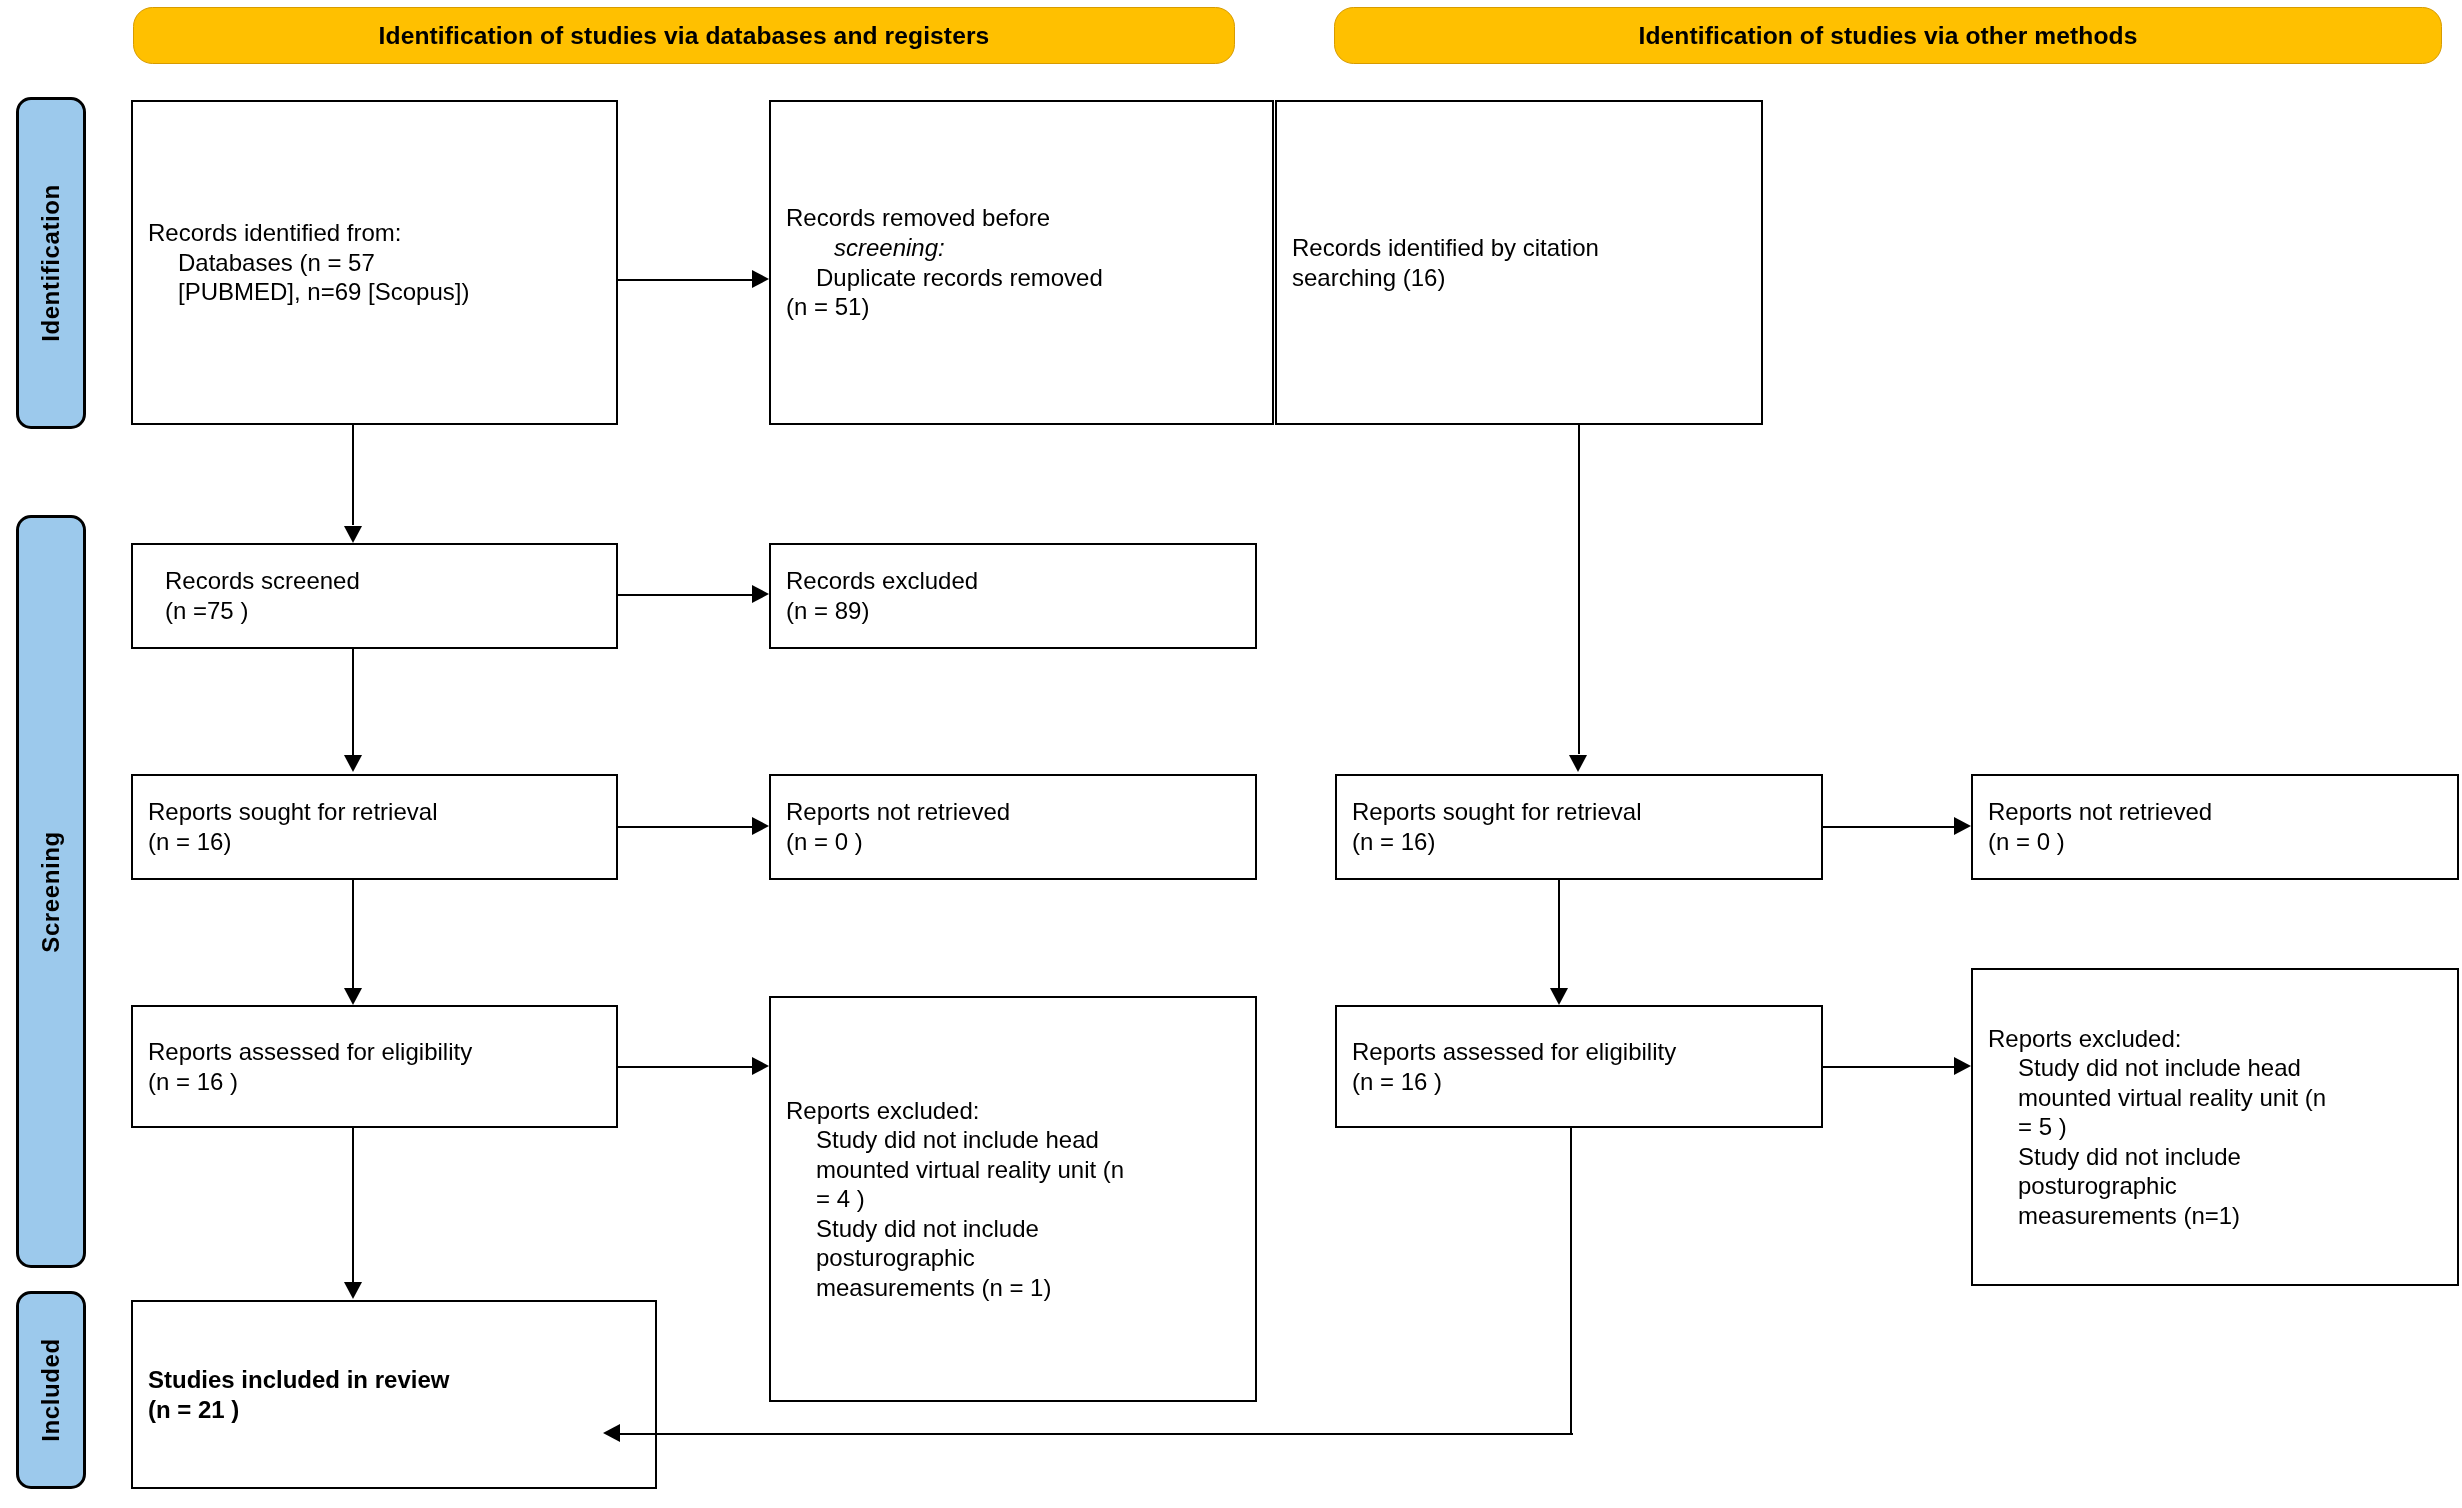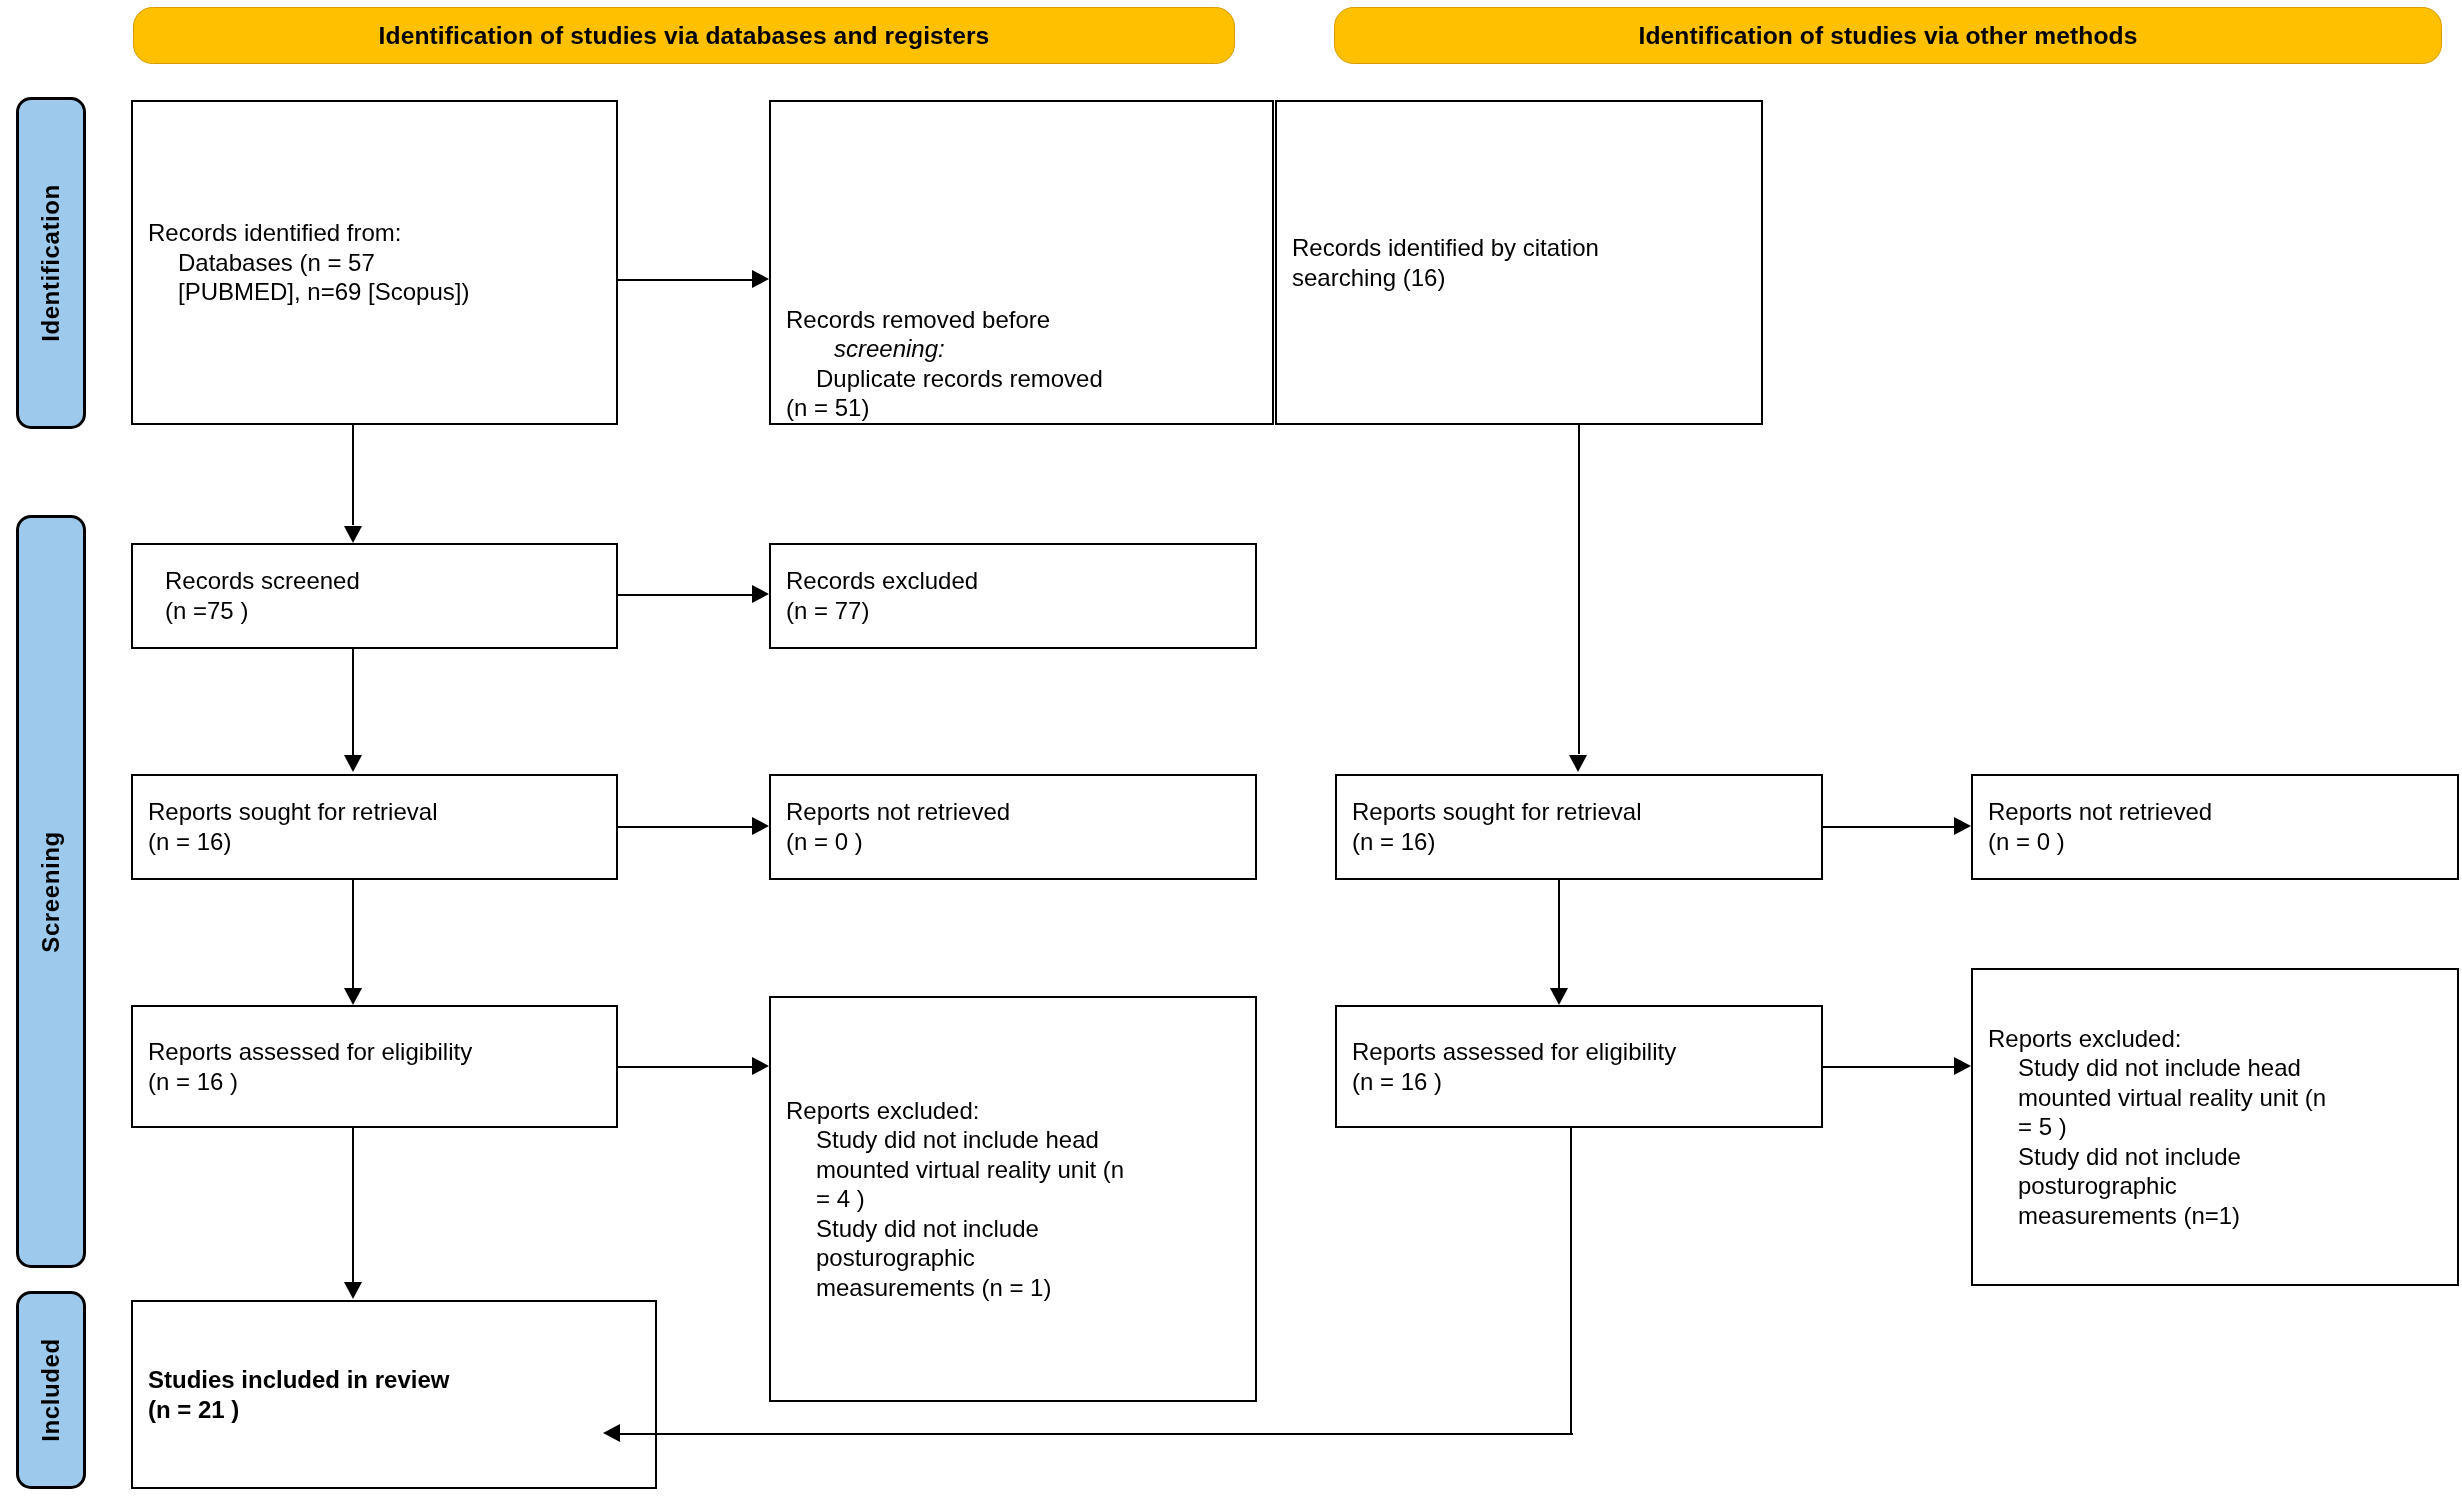--- a/index.html
+++ b/index.html
@@ -126,40 +126,40 @@
   <div class="stage-label" style="left:15.5px; top:1291px; width:70px; height:198px;">
     <span>Included</span>
   </div>
 
   <div class="node" style="left:131px; top:100px; width:487px; height:325px;">
     <p>Records identified from:</p>
     <p class="indent-1">Databases (n = 57</p>
     <p class="indent-1">[PUBMED], n=69 [Scopus])</p>
   </div>
 
-  <div class="node" style="left:769px; top:100px; width:505px; height:325px;justify-content:flex-end;">
+  <div class="node" style="left:769px; top:100px; width:505px; height:325px;">
     <p><span>Records removed before</span></p>
     <p><em>screening:</em></p>
     <p class="indent-1">Duplicate records removed</p>
     <p>(n = 51)</p>
   </div>
 
   <div class="node" style="left:1275px; top:100px; width:488px; height:325px;">
     <p>Records identified by citation</p>
     <p>searching (16)</p>
   </div>
 
   <div class="node" style="left:131px; top:543px; width:487px; height:106px;padding-left:32px;">
     <p>Records screened</p>
     <p>(n =75 )</p>
   </div>
 
   <div class="node" style="left:769px; top:543px; width:488px; height:106px;">
     <p>Records excluded</p>
-    <p>(n = 77)</p>
+    <p>(n = 89)</p>
   </div>
 
   <div class="node" style="left:131px; top:774px; width:487px; height:106px;">
     <p>Reports sought for retrieval</p>
     <p>(n = 16)</p>
   </div>
 
   <div class="node" style="left:769px; top:774px; width:488px; height:106px;">
     <p>Reports not retrieved</p>
     <p>(n = 0 )</p>

